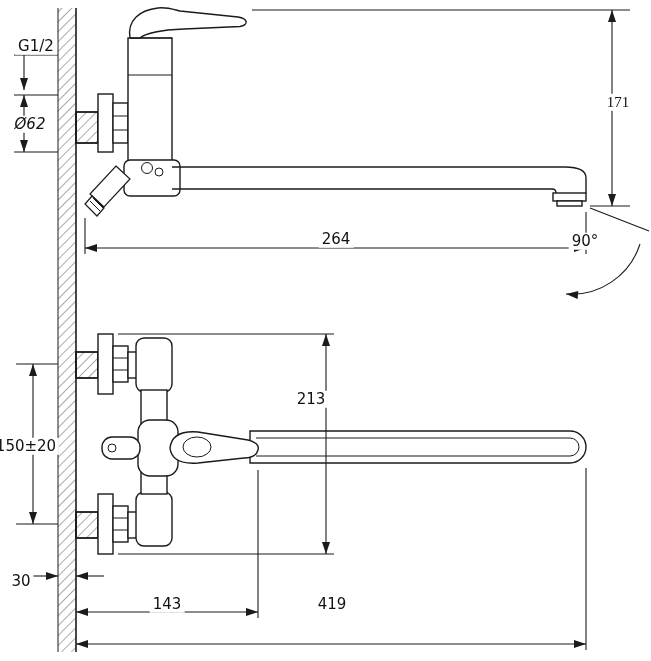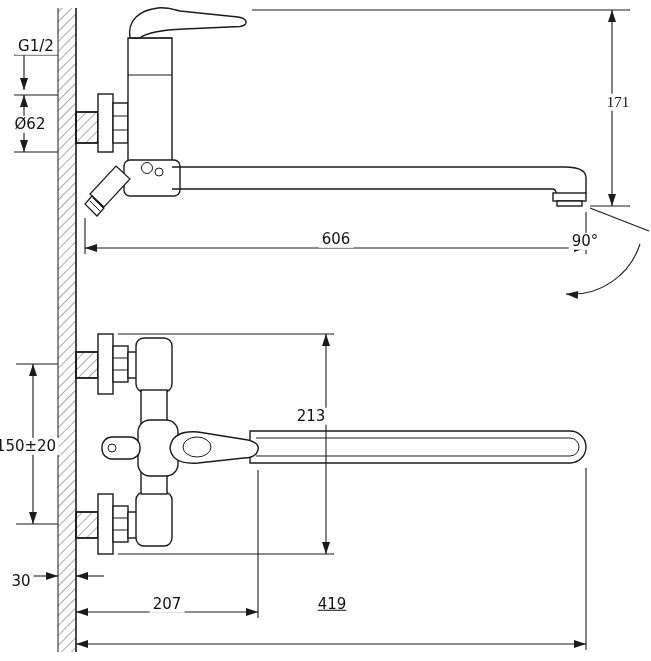--- a/index.html
+++ b/index.html
@@ -182,23 +182,23 @@
     </g>
 
     <g>
       <line x1="586" y1="468" x2="586" y2="650"></line>
       <line x1="76" y1="644" x2="586" y2="644" marker-start="url(#mA)" marker-end="url(#mA)"></line>
     </g>
   </g>
 </svg>
 
 <span class="dim-label" style="left:36px;top:46px;">G1/2</span>
-<span class="dim-label" style="left:30px;top:124px;">Ø62</span>
+<span class="dim-label" style="left:30px;top:124px;font-style:italic;">Ø62</span>
 <span class="dim-label" style="left:618px;top:102px;font-family:Liberation Serif, serif;">171</span>
-<span class="dim-label" style="left:336px;top:239px;">606</span>
+<span class="dim-label" style="left:336px;top:239px;">264</span>
 <span class="dim-label" style="left:585px;top:241px;">90°</span>
-<span class="dim-label" style="left:311px;top:416px;text-align:right;">213</span>
+<span class="dim-label" style="left:311px;top:399px;text-align:right;">213</span>
 <span class="dim-label" style="left:26px;top:446px;">150±20</span>
 <span class="dim-label" style="left:21px;top:581px;">30</span>
-<span class="dim-label" style="left:167px;top:604px;">207</span>
-<span class="dim-label" style="left:332px;top:604px;text-decoration:underline;">419</span>
+<span class="dim-label" style="left:167px;top:604px;">143</span>
+<span class="dim-label" style="left:332px;top:604px;">419</span>
 
 </div>
 
 </body></html>

